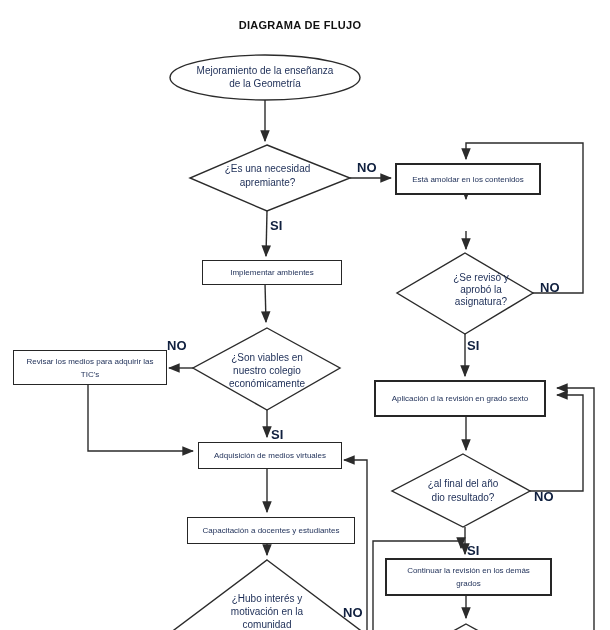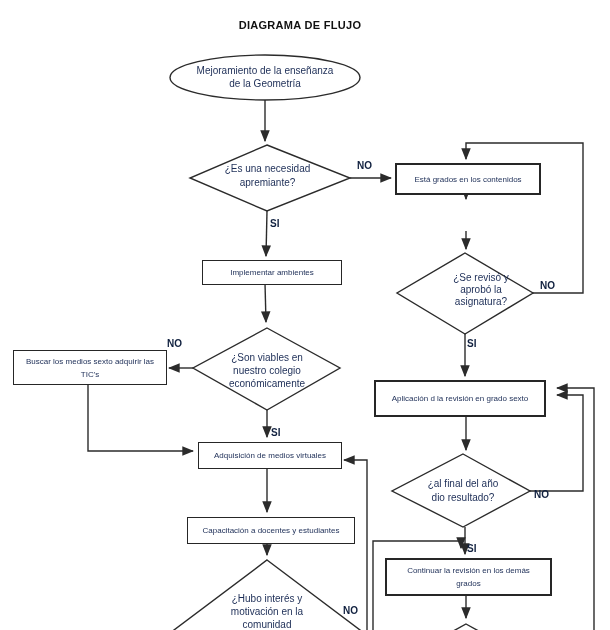--- a/index.html
+++ b/index.html
@@ -22,21 +22,21 @@
     text-align:center;color:var(--text);font-size:8px;line-height:13px;
     white-space:pre-line;background:#fff;
   }
   .box{border:2px solid #262626;}
   .box.thin{border-width:1.5px;}
   .dtext{
     position:absolute;text-align:center;color:var(--text);font-size:10px;
     line-height:13px;white-space:pre-line;background:transparent;
   }
   .lbl{
-    position:absolute;font-size:10px;font-weight:bold;color:var(--label);
+    position:absolute;font-size:13px;font-weight:bold;color:var(--label);
   }
 </style>
 </head>
 <body>
 
 <div id="canvas">
 
   <svg id="wires" viewBox="0 0 610 630">
     <defs>
       <marker id="ah" viewBox="0 0 10 10" refX="9" refY="5" markerWidth="8.5" markerHeight="8.5" orient="auto-start-reverse">
@@ -85,26 +85,26 @@
 asignatura?</div>
   <div class="dtext" style="left:395px;top:477px;width:136px;line-height:14px;">¿al final del año
 dio resultado?</div>
   <div class="dtext" style="left:197px;top:351px;width:140px;">¿Son viables en
 nuestro colegio
 económicamente</div>
   <div class="dtext" style="left:197px;top:592px;width:140px;">¿Hubo interés y
 motivación en la
 comunidad</div>
 
-  <div class="node box" style="left:395px;top:163px;width:142px;height:28px;">Está  grados en los contenidos</div>
+  <div class="node box" style="left:395px;top:163px;width:142px;height:28px;">Está  amoldar en los contenidos</div>
   <div class="node box" style="left:374px;top:380px;width:168px;height:33px;text-align:center;">Aplicación d la revisión en grado sexto</div>
   <div class="node box" style="left:385px;top:558px;width:163px;height:34px;">Continuar la revisión en los demás
 grados</div>
   <div class="node box thin" style="left:202px;top:260px;width:138px;height:23px;">Implementar ambientes</div>
-  <div class="node box thin" style="left:13px;top:350px;width:152px;height:33px;">Buscar los medios sexto adquirir las
+  <div class="node box thin" style="left:13px;top:350px;width:152px;height:33px;">Revisar los medios para adquirir las
 TIC's</div>
   <div class="node box thin" style="left:198px;top:442px;width:142px;height:25px;">Adquisición de medios virtuales</div>
   <div class="node box thin" style="left:187px;top:517px;width:166px;height:25px;">Capacitación a docentes y estudiantes</div>
 
   <div class="lbl" style="left:357px;top:160px;">NO</div>
   <div class="lbl" style="left:270px;top:218px;">SI</div>
   <div class="lbl" style="left:540px;top:280px;">NO</div>
   <div class="lbl" style="left:467px;top:338px;">SI</div>
   <div class="lbl" style="left:534px;top:489px;">NO</div>
   <div class="lbl" style="left:467px;top:543px;">SI</div>

